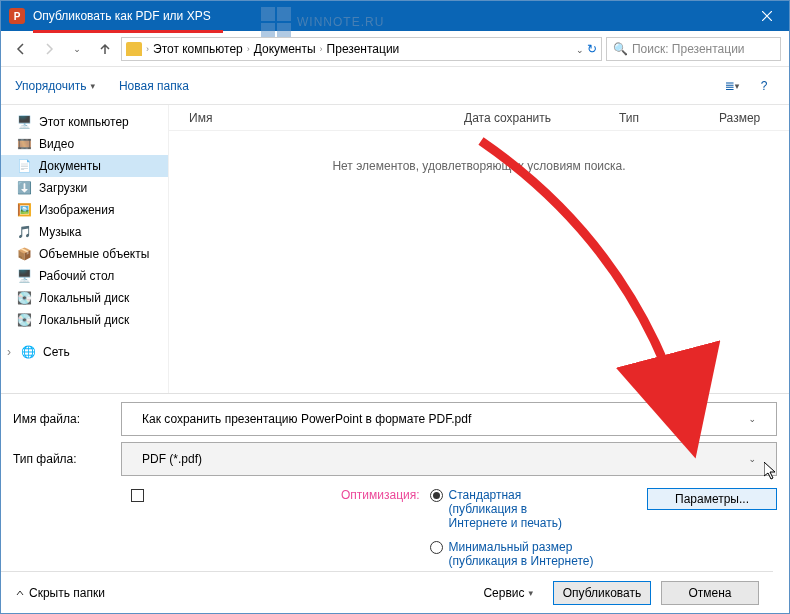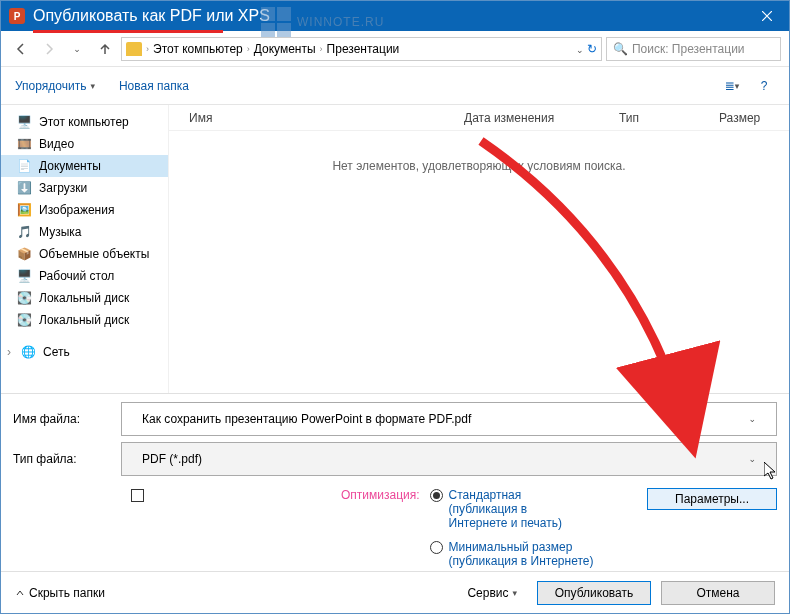--- a/index.html
+++ b/index.html
@@ -1,21 +1,21 @@
 <!DOCTYPE html>
 <html><head>
 <meta charset="utf-8">
 <style>
 * { box-sizing: border-box; margin: 0; padding: 0; font-family: "Segoe UI", Tahoma, sans-serif; font-size: 12px; }
 body { background: #fff; width: 790px; height: 614px; border: 1px solid #5a90c4; position: relative; overflow: hidden; }
 
 
 .titlebar { height: 30px; background: #0a65b5; color: #fff; display: flex; align-items: center; padding: 0 0 0 8px; }
 .titlebar .app-icon { width: 16px; height: 16px; background: #d24726; border-radius: 3px; display: flex; align-items: center; justify-content: center; color: #fff; font-weight: bold; font-size: 10px; margin-right: 8px; }
-.titlebar .title { flex: 1; font-size: 16px; }
+.titlebar .title { flex: 1; font-size: 12px; }
 .titlebar .close { width: 45px; height: 30px; display: flex; align-items: center; justify-content: center; cursor: pointer; }
 .red-underline { position:absolute; top:29px; left:32px; width:190px; height:3px; background:#e62828; }
 
 
 .navbar { height: 36px; display: flex; align-items: center; padding: 0 8px; gap: 4px; border-bottom: 1px solid #e5e5e5; }
 .nav-btn { width: 24px; height: 24px; display: flex; align-items: center; justify-content: center; color: #555; cursor: pointer; }
 .nav-btn.disabled { color: #ccc; }
 .addressbar { flex: 1; height: 24px; border: 1px solid #ccc; display: flex; align-items: center; padding: 0 4px; gap: 4px; background: #fff; }
 .addressbar .folder-ico { width: 16px; height: 14px; background: #f0c040; border-radius: 2px 2px 0 0; position: relative; }
 .addressbar .crumb { color: #000; }
@@ -54,25 +54,25 @@
 .cb { width: 13px; height: 13px; border: 1px solid #333; margin-top: 1px; }
 .link-text { color: #0b5aa8; }
 .opt-col { display: flex; flex-direction: column; gap: 10px; }
 .radio-row { display: flex; align-items: flex-start; gap: 6px; }
 .radio { width: 13px; height: 13px; border: 1px solid #333; border-radius: 50%; display:flex; align-items:center; justify-content:center; margin-top:1px; }
 .radio.checked::after { content:""; width:7px; height:7px; background:#333; border-radius:50%; }
 .params-btn { margin-left:auto; width:130px; height:22px; border:1px solid #0078d7; background:#e5f1fb; display:flex; align-items:center; justify-content:center; cursor:pointer; }
 .opt-label { color:#ec4899; margin-right:4px; }
 
 
-.footer { position:absolute; bottom:0; left:0; right:0; height:42px; border-top:1px solid #e0e0e0; display:flex; align-items:center; padding:0 14px; gap:10px; background:#fff; }
+.footer { position:absolute; bottom:0; left:0; right:16px; height:42px; border-top:1px solid #e0e0e0; display:flex; align-items:center; padding:0 14px; gap:10px; background:#fff; }
 .footer .hide { display:flex; align-items:center; gap:4px; cursor:pointer; }
 .footer .spacer { flex:1; }
 .footer .tools { display:flex; align-items:center; gap:4px; color:#000; cursor:pointer; margin-right:10px; }
-.btn { width:114px; height:24px; border:1px solid #aaa; background:#e8e8e8; display:flex; align-items:center; justify-content:center; cursor:pointer; }
+.btn { width:98px; height:24px; border:1px solid #aaa; background:#e8e8e8; display:flex; align-items:center; justify-content:center; cursor:pointer; }
 .btn.primary { border:1px solid #0078d7; background:#e8e8e8; }
 
 
 .watermark { position:absolute; top:6px; left:260px; font-size:34px; font-weight:300; color:rgba(120,150,180,0.55); letter-spacing:1px; pointer-events:none; display:flex; align-items:center; gap:6px; }
 .watermark .win-ico { display:grid; grid-template-columns:14px 14px; grid-template-rows:14px 14px; gap:2px; }
 .watermark .win-ico div { background:rgba(100,150,200,0.5); }
 
 
 .arrow-svg { position:absolute; top:130px; left:460px; pointer-events:none; }
 
@@ -187,21 +187,21 @@
         <span>Локальный диск</span>
       </div>
       <div class="item net">
         <span class="sb-ico">🌐</span>
         <span>Сеть</span>
       </div>
     </div>
   <div class="content">
     <div class="colheaders">
       <span class="col-name">Имя</span>
-      <span class="col-date">Дата изменения</span>
+      <span class="col-date">Дата сохранить</span>
       <span class="col-type">Тип</span>
       <span class="col-size">Размер</span>
     </div>
     <div class="empty-msg">Нет элементов, удовлетворяющих условиям поиска.</div>
   </div>
 </div>
 
 <div class="bottom">
   <div class="row">
     <div class="lbl">Имя файла:</div>

